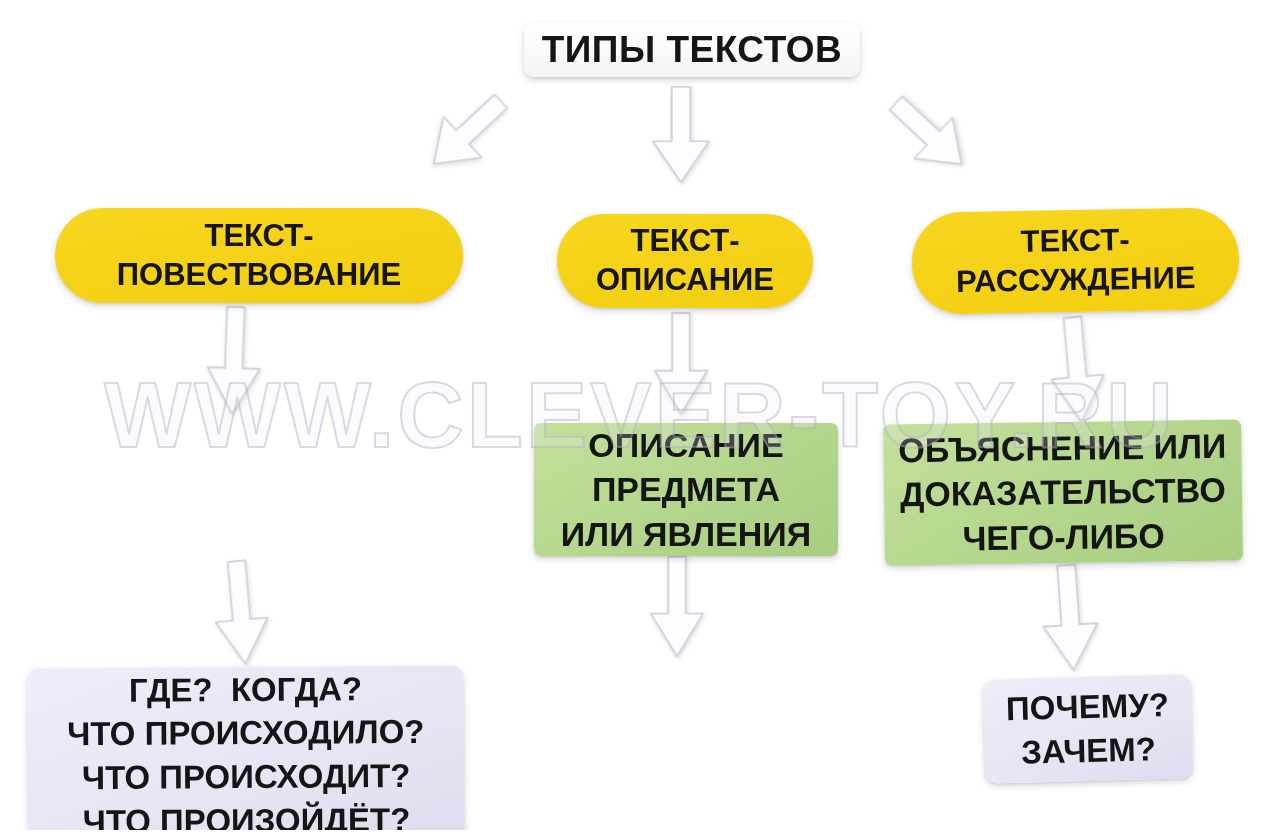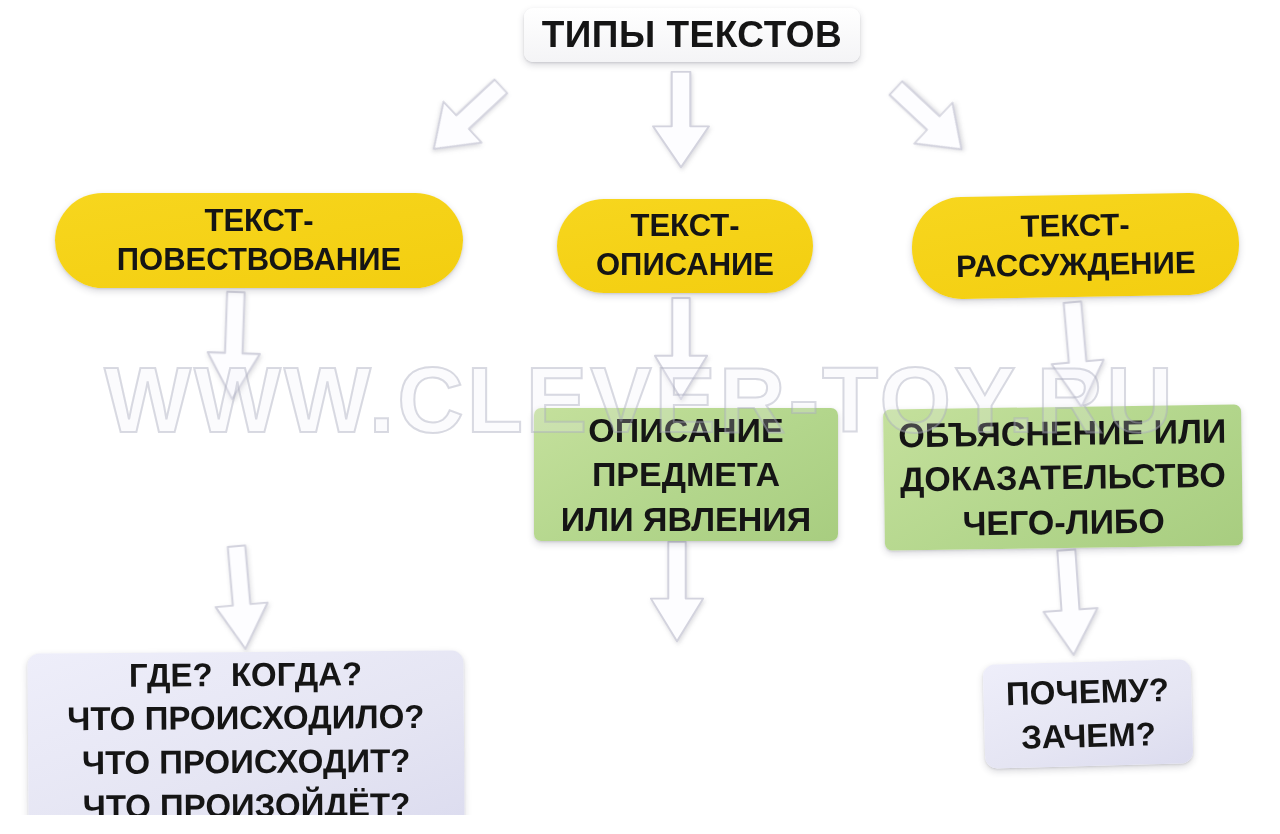--- a/index.html
+++ b/index.html
@@ -7,20 +7,21 @@
     padding: 0;
     background: #ffffff;
     font-family: "Liberation Sans", sans-serif;
   }
   .poster {
     position: relative;
     width: 1280px;
     height: 815px;
     background: #ffffff;
     overflow: hidden;
+    margin-top: 15px;
   }
   .card {
     position: absolute;
     display: flex;
     align-items: center;
     justify-content: center;
     text-align: center;
     color: #151515;
     font-weight: bold;
     white-space: pre-wrap;

